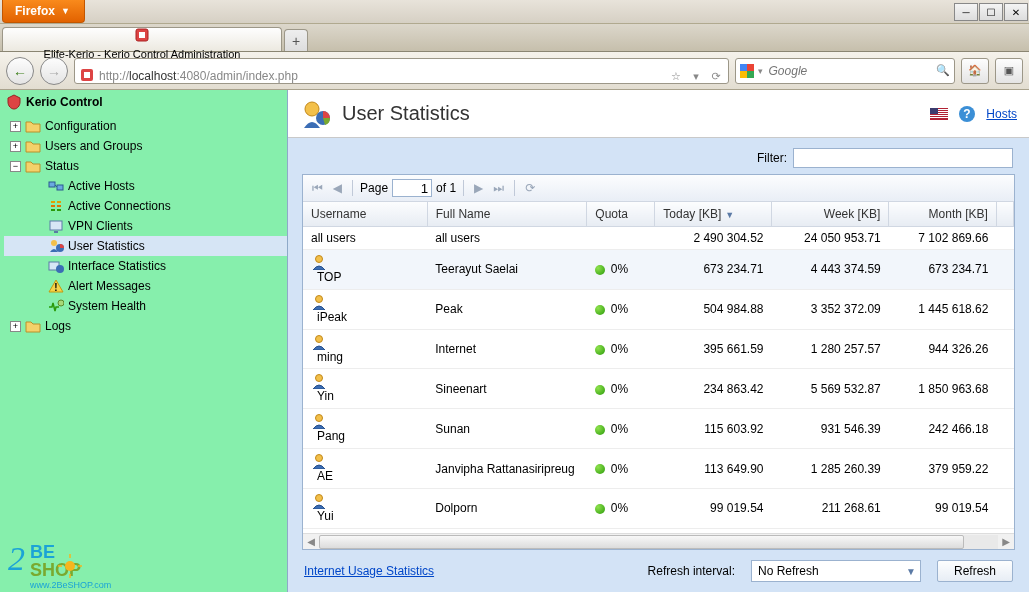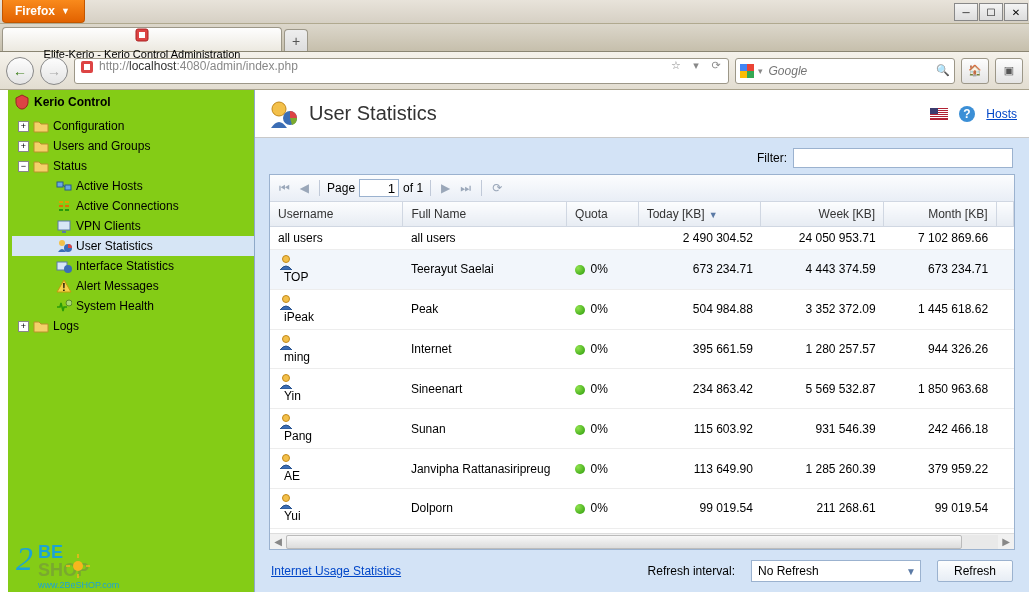--- a/index.html
+++ b/index.html
@@ -87,21 +87,21 @@
     display:flex;align-items:center;justify-content:center;
     color:#3a7d17;font-size:14px;font-weight:bold;
   }
   .nav-arrow.dimmed { color:#aaa; }
   .urlbox {
     flex:1;
     height:26px;
     border:1px solid #9c9788;
     border-radius:3px;
     background:#fff;
-    display:flex;align-items:flex-start;
+    display:flex;align-items:flex-end;
     padding:0 4px;
     gap:4px;
   }
   .url-favicon { width:16px;height:16px;display:flex;align-items:center;justify-content:center; }
   .url-text { flex:1;font-size:12px;color:#888; }
   .url-text .bold { color:#333;font-weight:normal; }
   .url-icon { width:16px;text-align:center;color:#888; }
   .searchbox {
     width:220px;height:26px;
     border:1px solid #9c9788;border-radius:3px;
@@ -117,26 +117,25 @@
     display:flex;align-items:center;justify-content:center;
     color:#555;
   }
   
   .page {
     position:absolute;
     left:0; right:0; top:90px; bottom:0;
     display:flex;
   }
   .sidebar {
-    width:247px;
+    width:288px;
     border-right:1px solid #8ea9c8;
-    background:#84cc16;
+    background:#86efac;
     display:flex;flex-direction:column;
     position:relative;
-    margin-left:8px;
   }
   .sb-title {
     display:flex;align-items:center;gap:4px;
     padding:4px 6px;font-weight:bold;font-size:12px;
   }
   .tree { padding:2px 0 0 4px; }
   .tree-item {
     display:flex;align-items:center;gap:4px;
     padding:2px 0 2px 0;
     font-size:12px;

